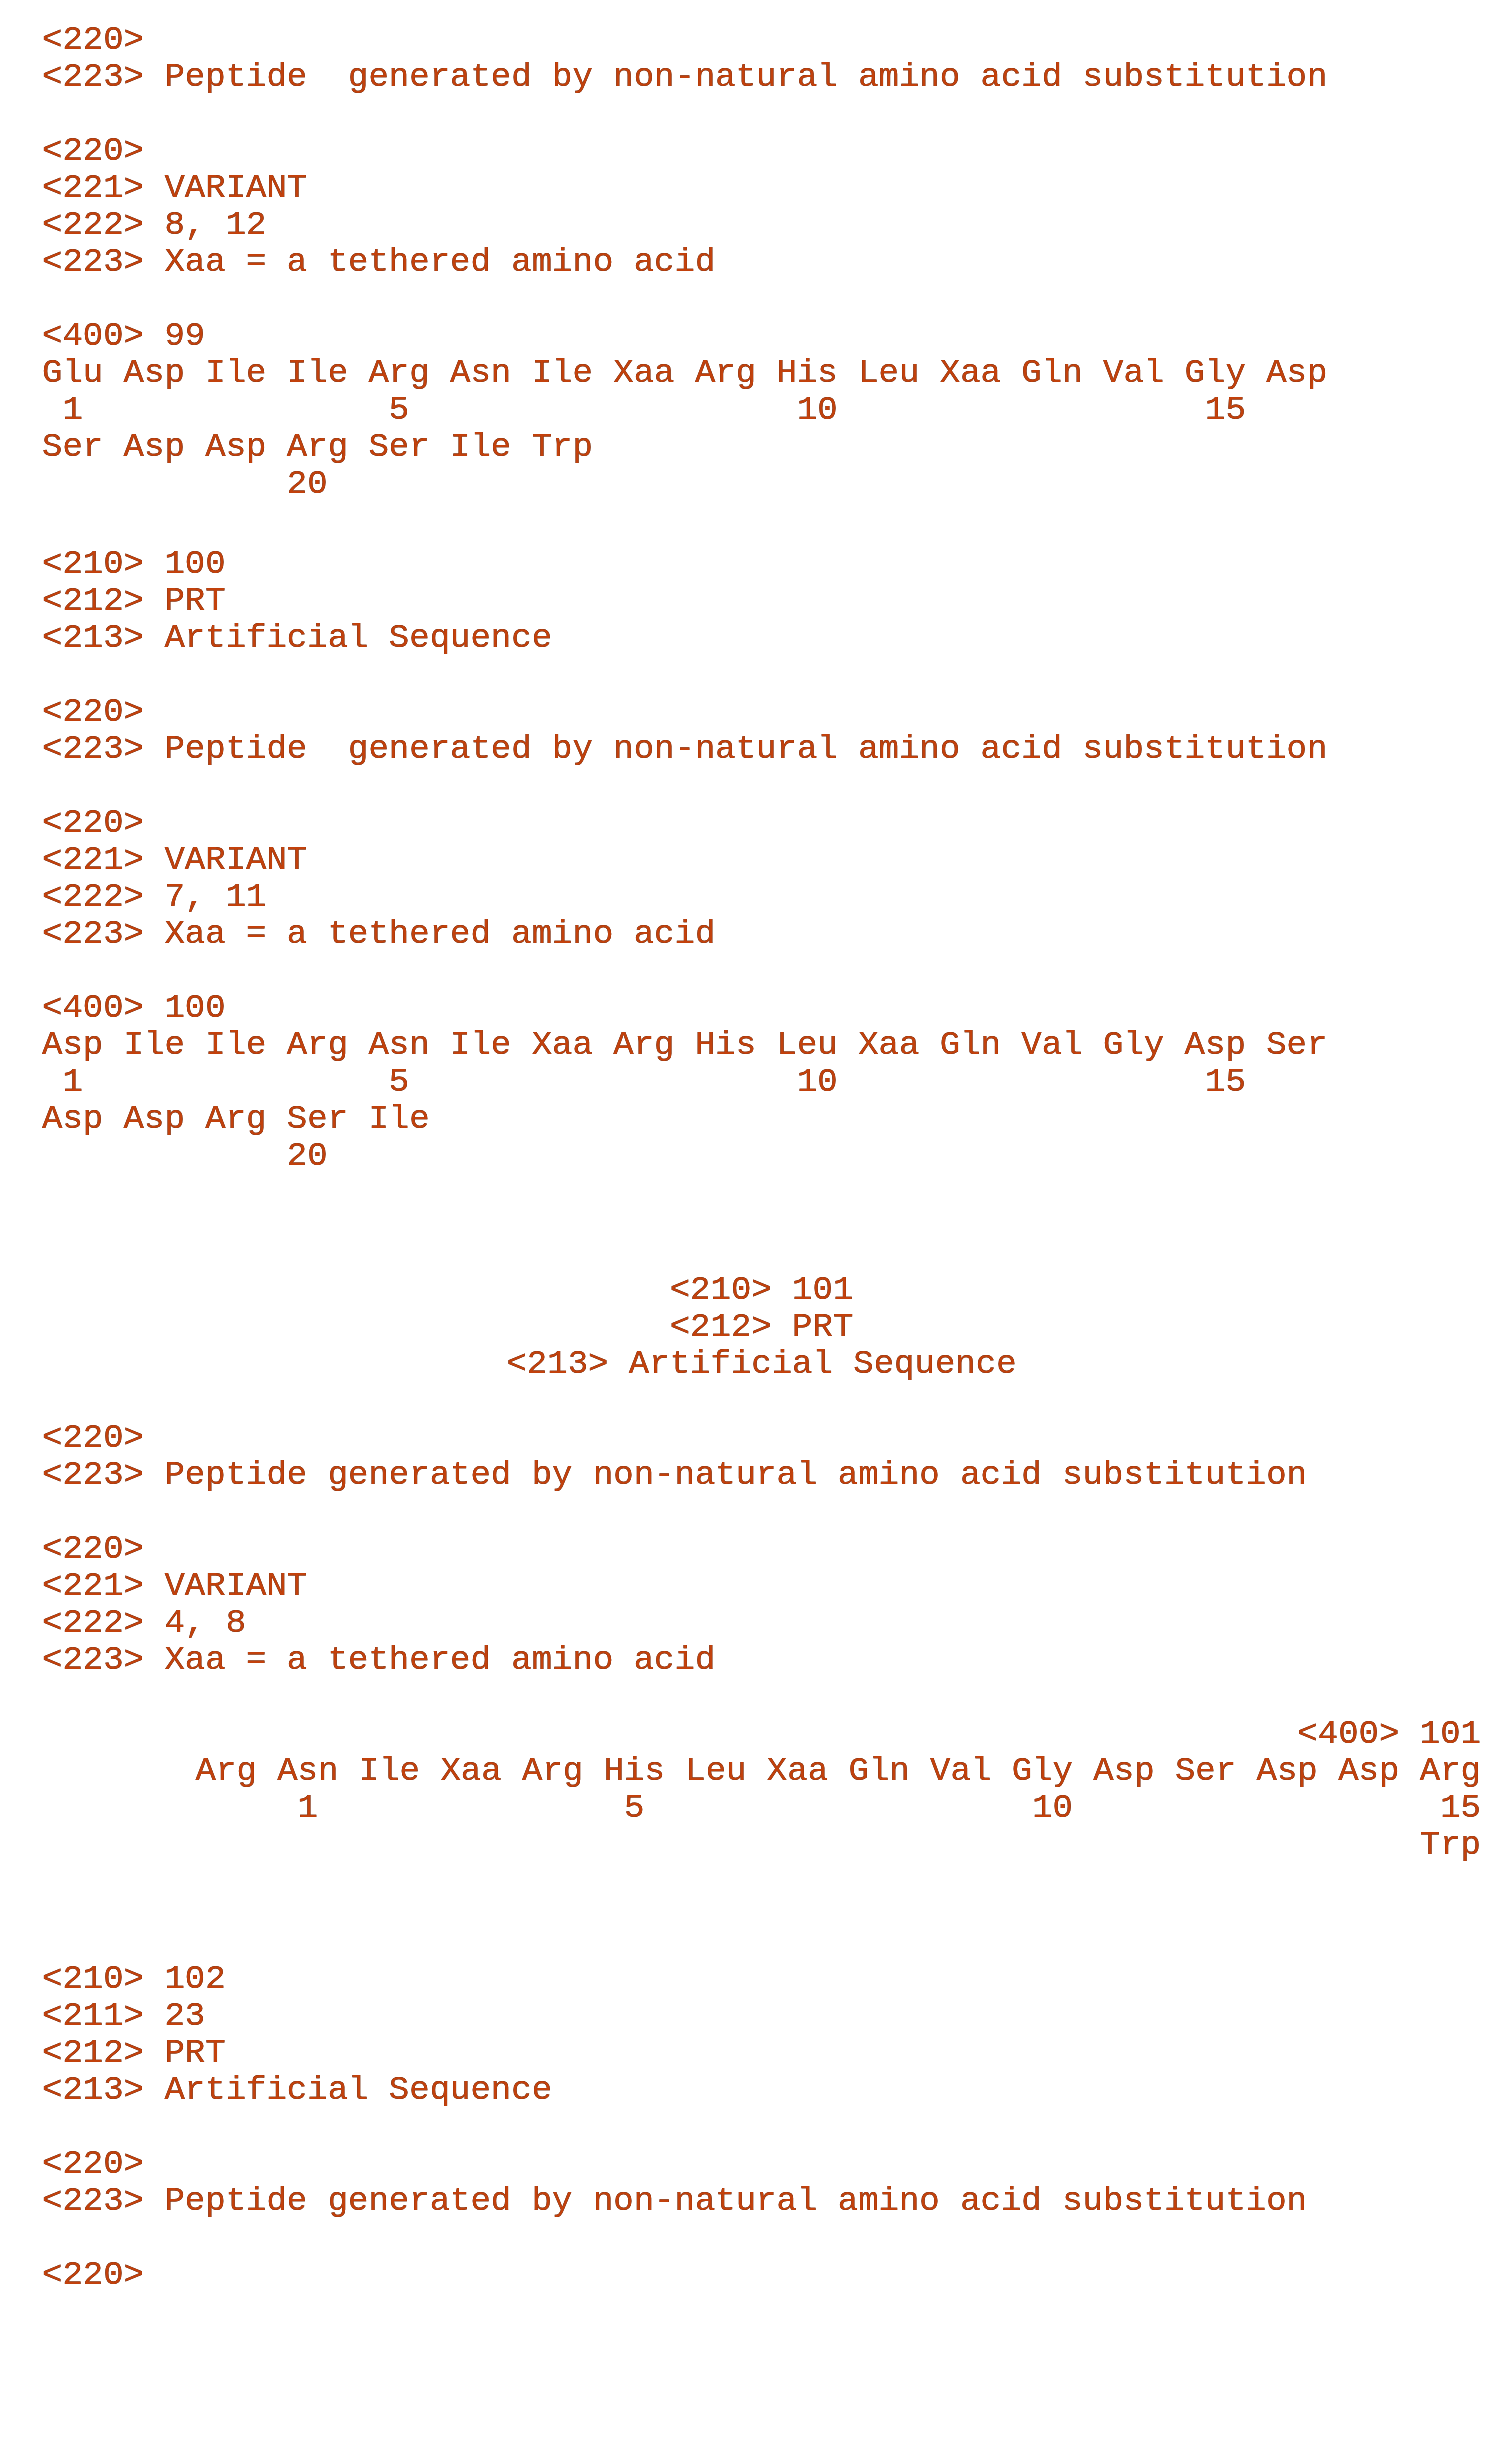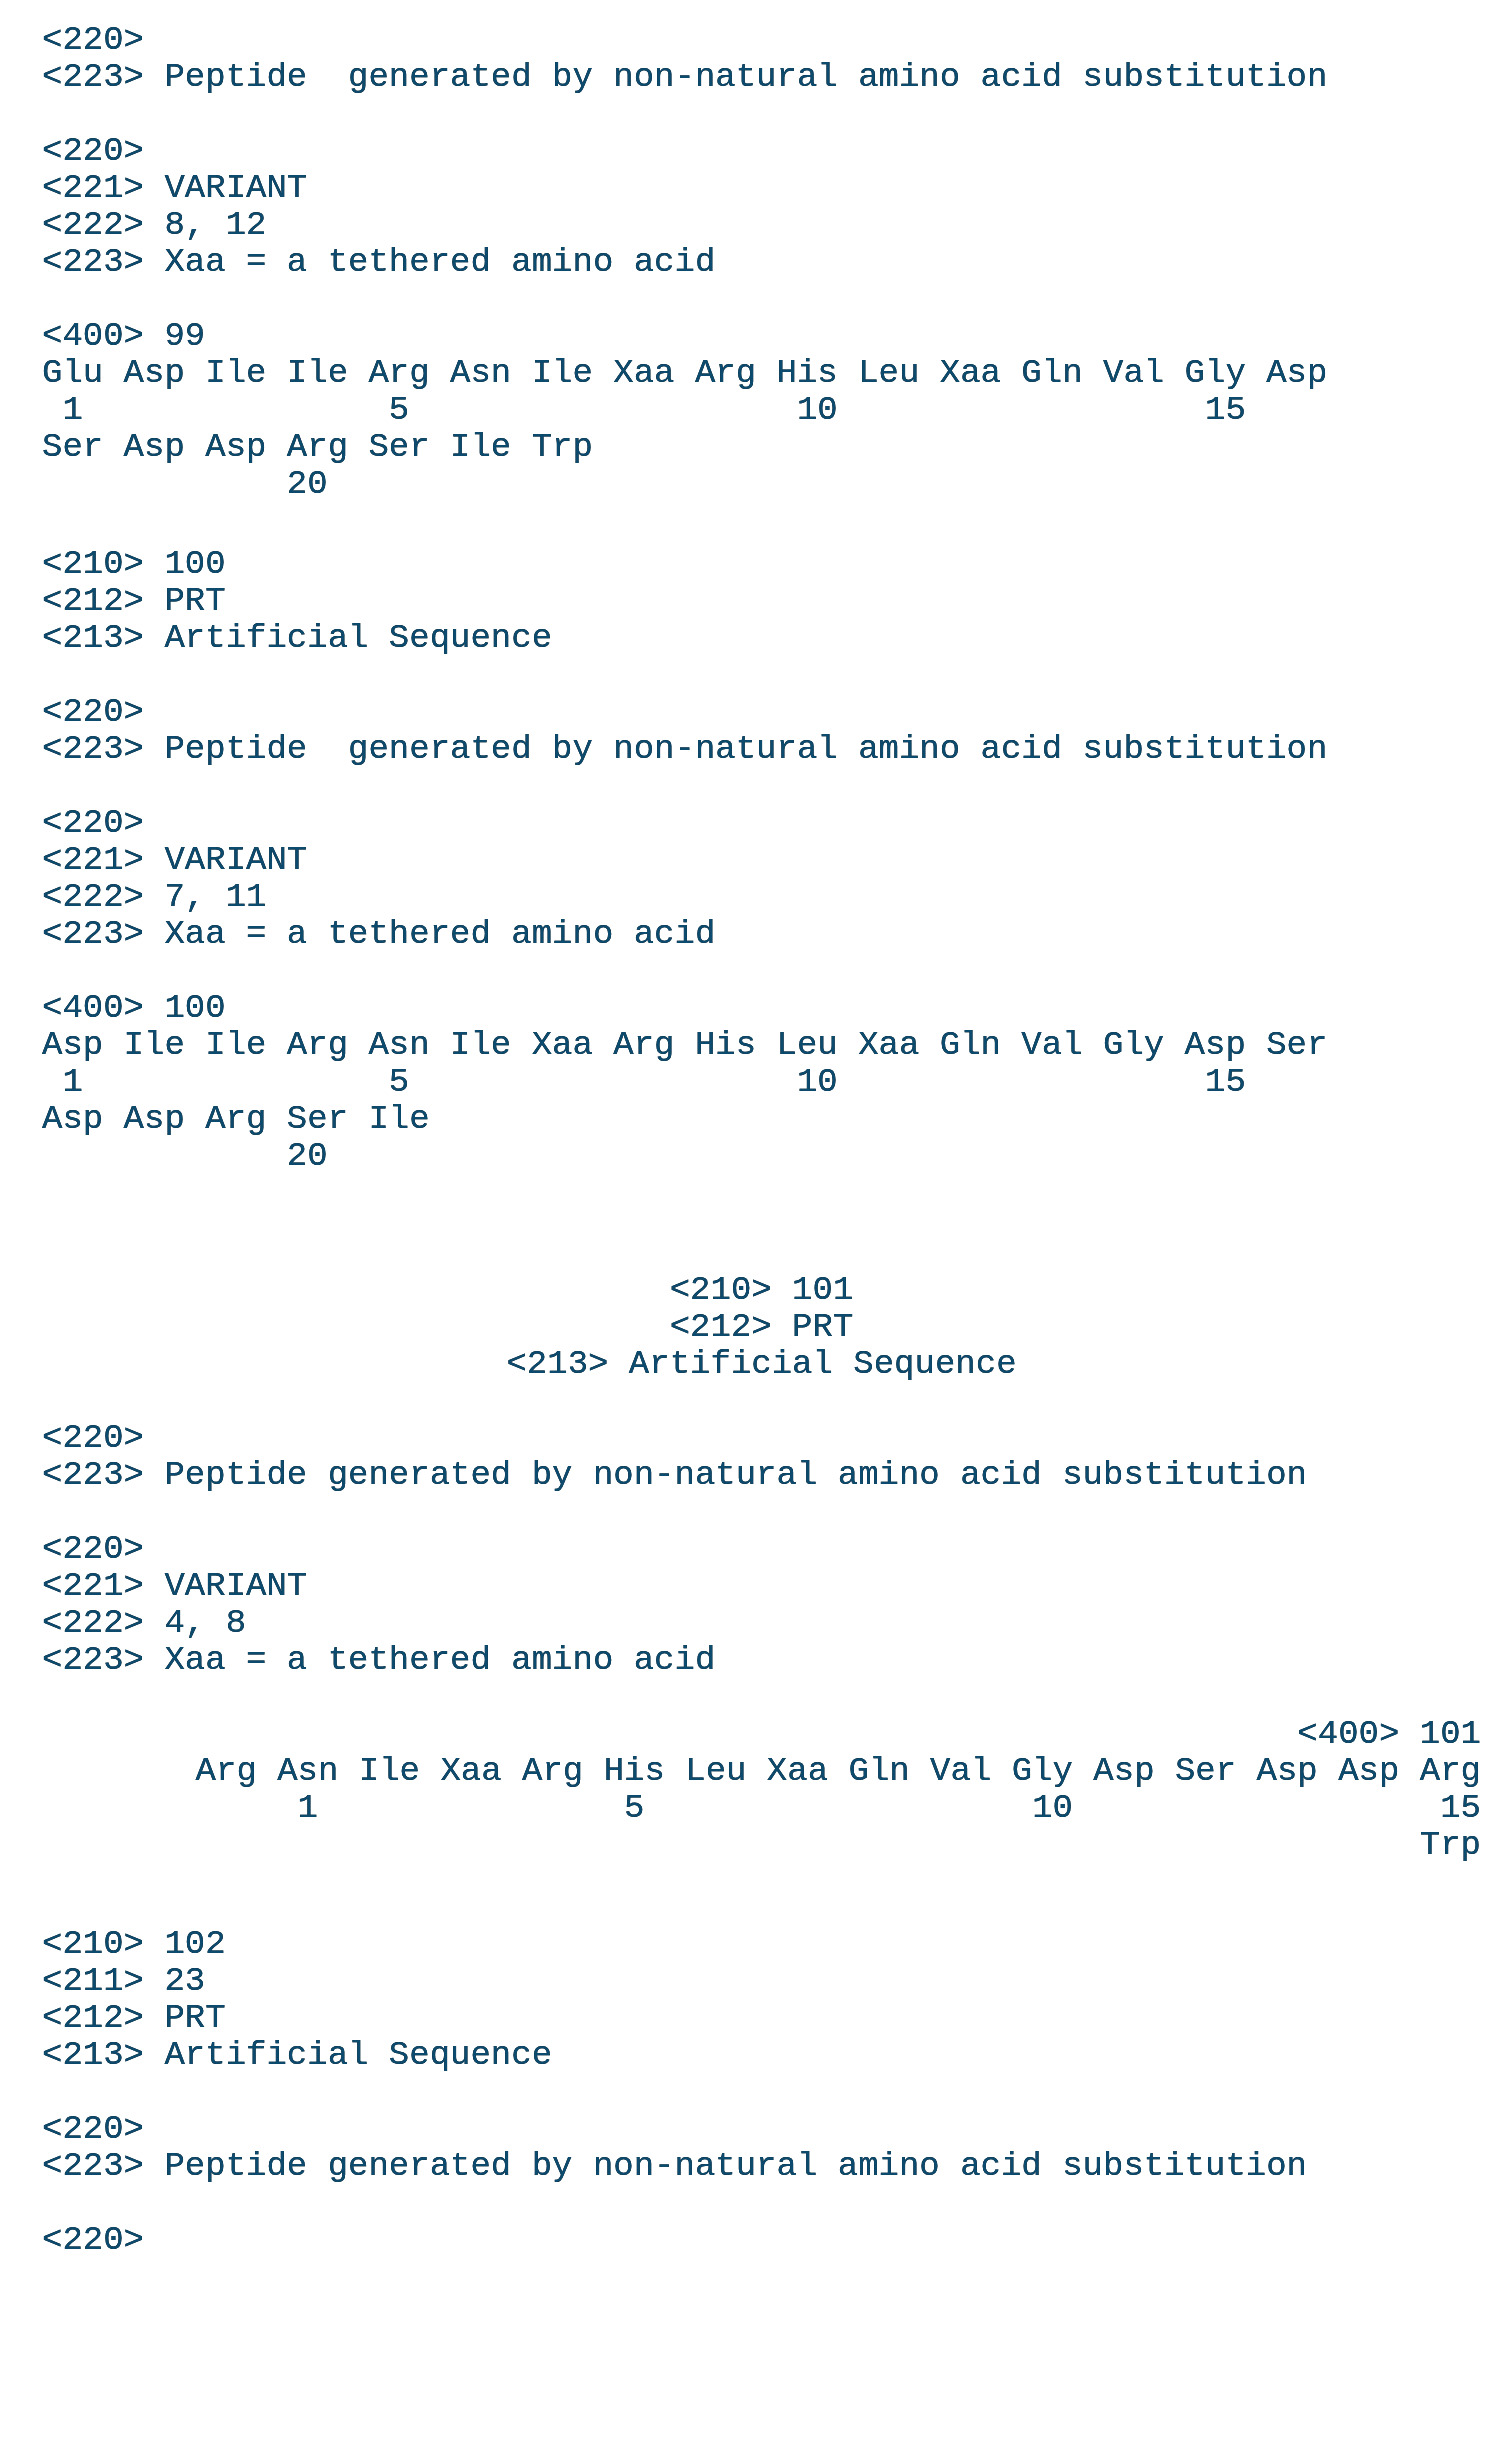--- a/index.html
+++ b/index.html
@@ -5,21 +5,21 @@
   html, body {
     margin: 0;
     padding: 0;
     background: #ffffff;
   }
   .page {
     position: relative;
     width: 1490px;
     height: 2462px;
     background: #ffffff;
-    color: #0c4a6e;
+    color: #c2410c;
     box-sizing: border-box;
     padding: 21.5px 9px 0 42px;
     overflow: hidden;
     font-family: "Liberation Mono", "DejaVu Sans Mono", monospace;
     font-size: 34px;
     line-height: 37px;
     font-weight: 400;
     text-shadow: 0 0 0.5px #000; 
   }
   .section {
@@ -88,21 +88,21 @@
         <div class="line">&lt;221&gt; VARIANT</div>
         <div class="line">&lt;222&gt; 4, 8</div>
         <div class="line">&lt;223&gt; Xaa = a tethered amino acid</div>
       </div>
       <div class="section" style="margin-top: 37px; text-align: right;">
         <div class="line">&lt;400&gt; 101</div>
         <div class="line">Arg Asn Ile Xaa Arg His Leu Xaa Gln Val Gly Asp Ser Asp Asp Arg</div>
         <div class="line"> 1               5                   10                  15</div>
         <div class="line">Trp</div>
       </div>
-      <div class="section" style="margin-top: 62px;">
+      <div class="section" style="margin-top: 97px;">
         <div class="line">&lt;210&gt; 102</div>
         <div class="line">&lt;211&gt; 23</div>
         <div class="line">&lt;212&gt; PRT</div>
         <div class="line">&lt;213&gt; Artificial Sequence</div>
       </div>
       <div class="section" style="margin-top: 37px;">
         <div class="line">&lt;220&gt;</div>
         <div class="line">&lt;223&gt; Peptide generated by non-natural amino acid substitution</div>
       </div>
       <div class="section" style="margin-top: 37px;">

